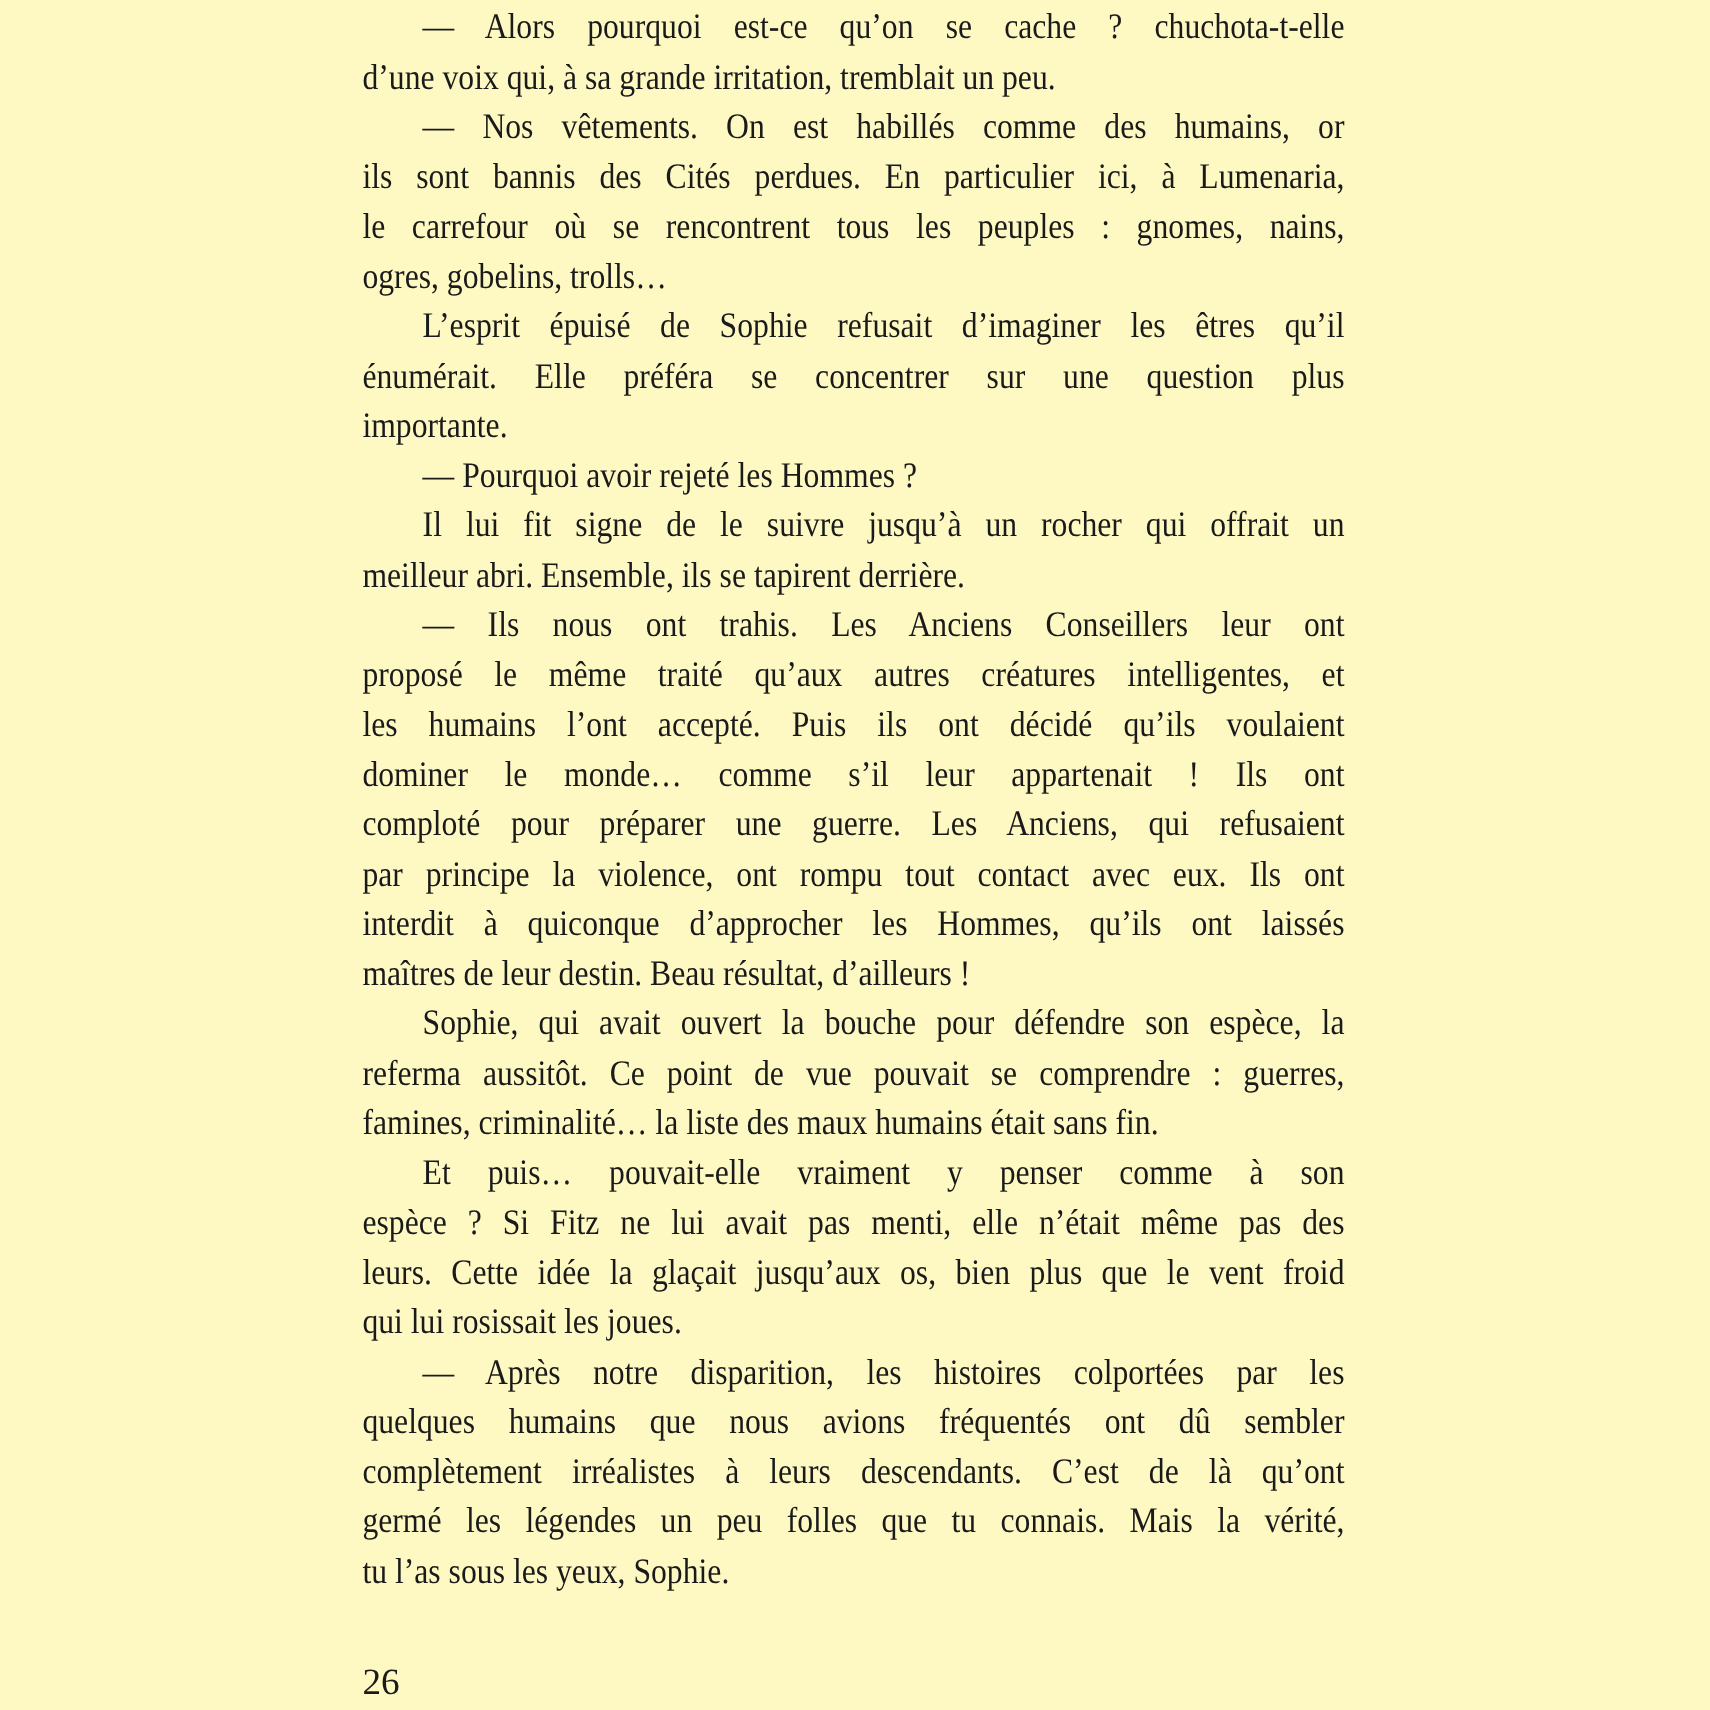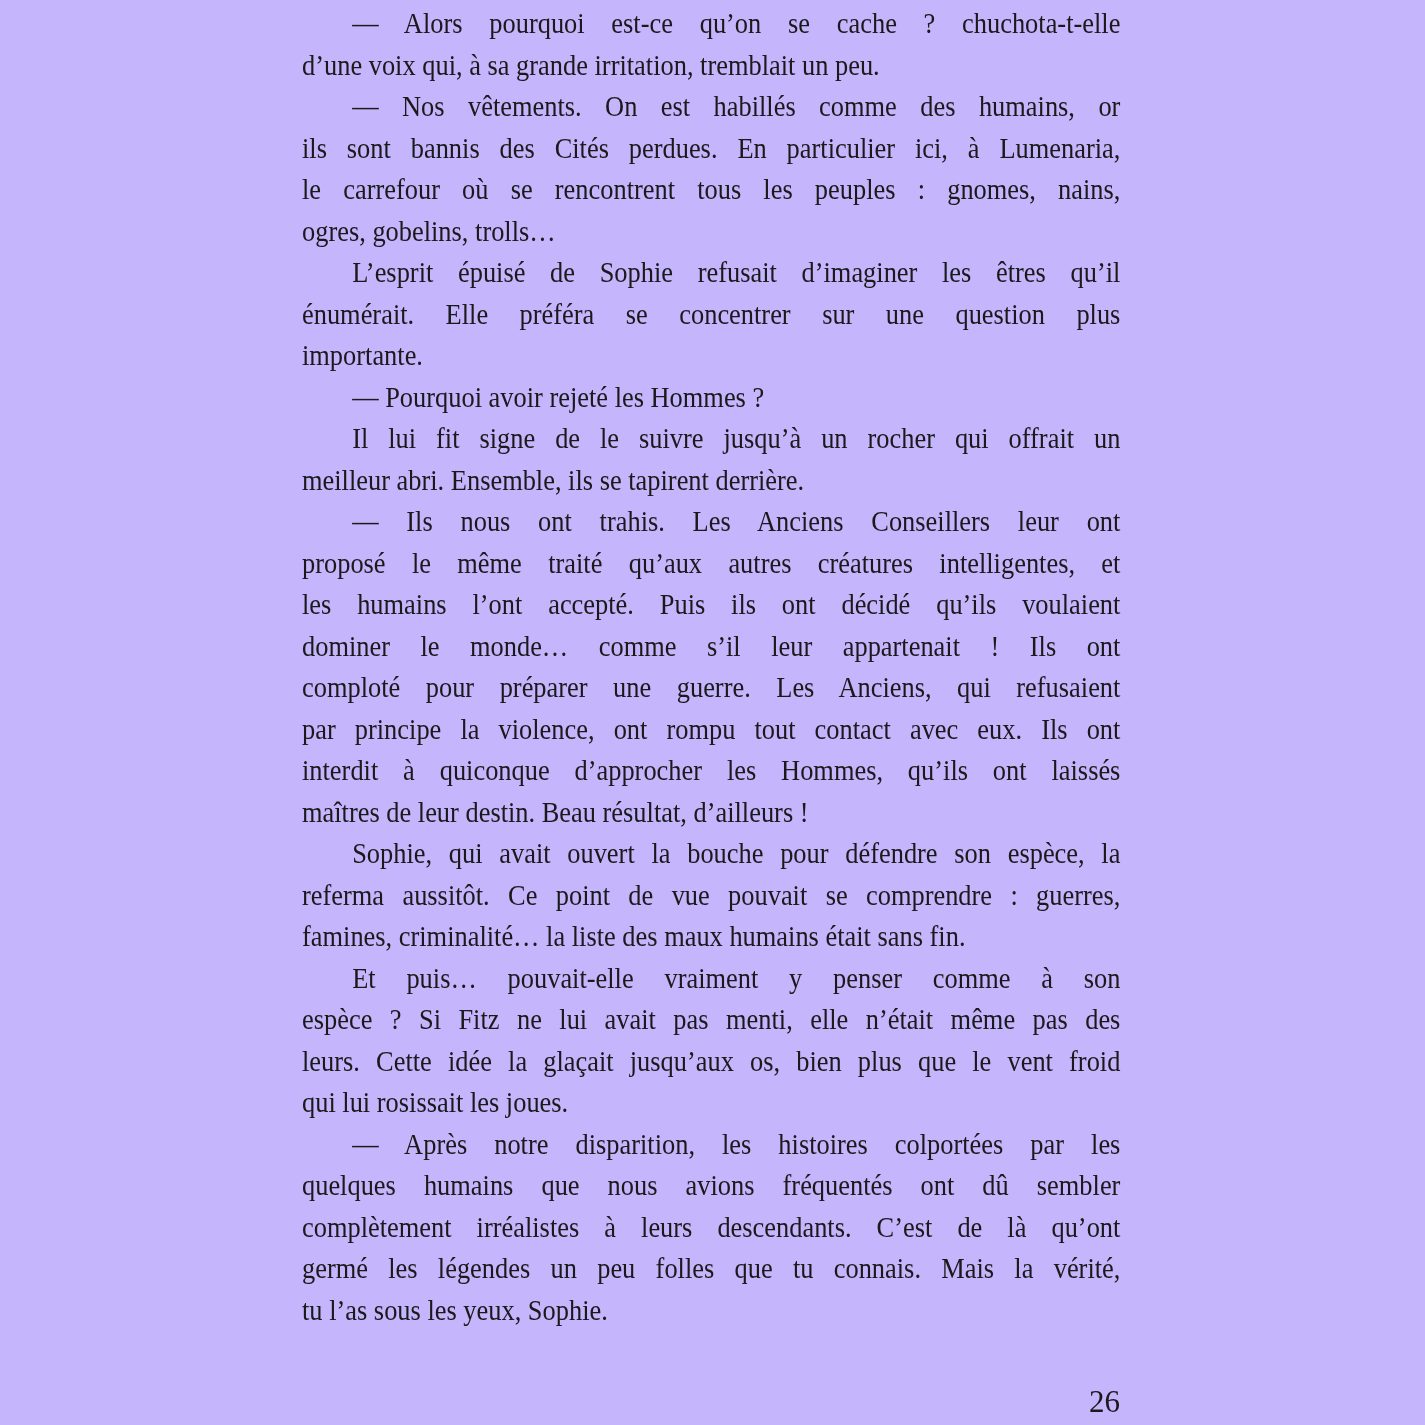--- a/index.html
+++ b/index.html
@@ -11,21 +11,21 @@
     width: 1425px;
     height: 1425px;
     position: relative;
     overflow: hidden;
     font-family: "Liberation Serif", "DejaVu Serif", serif;
     color: #1a1a1a;
   }
   .page {
     position: absolute;
     inset: 0;
-    background: #c4b5fd;
+    background: #fef9c3;
   }
   .text-block {
     position: absolute;
     left: 302px;
     top: 2px;
     width: 930px;
     transform: scaleX(0.88);
     transform-origin: left top;
     font-size: 30px;
     line-height: 41.5px;
@@ -46,21 +46,21 @@
   }
   .line.last {
     text-align: left;
     text-align-last: left;
   }
   .page-number {
     position: absolute;
     left: 302px;
     top: 1383px;
     width: 818px;
-    text-align: right;
+    text-align: left;
     font-size: 31px;
     line-height: 38px;
     color: #1a1a1a;
   }
 </style>
 </head>
 <body>
 
 <div class="page">
   <div class="text-block">

